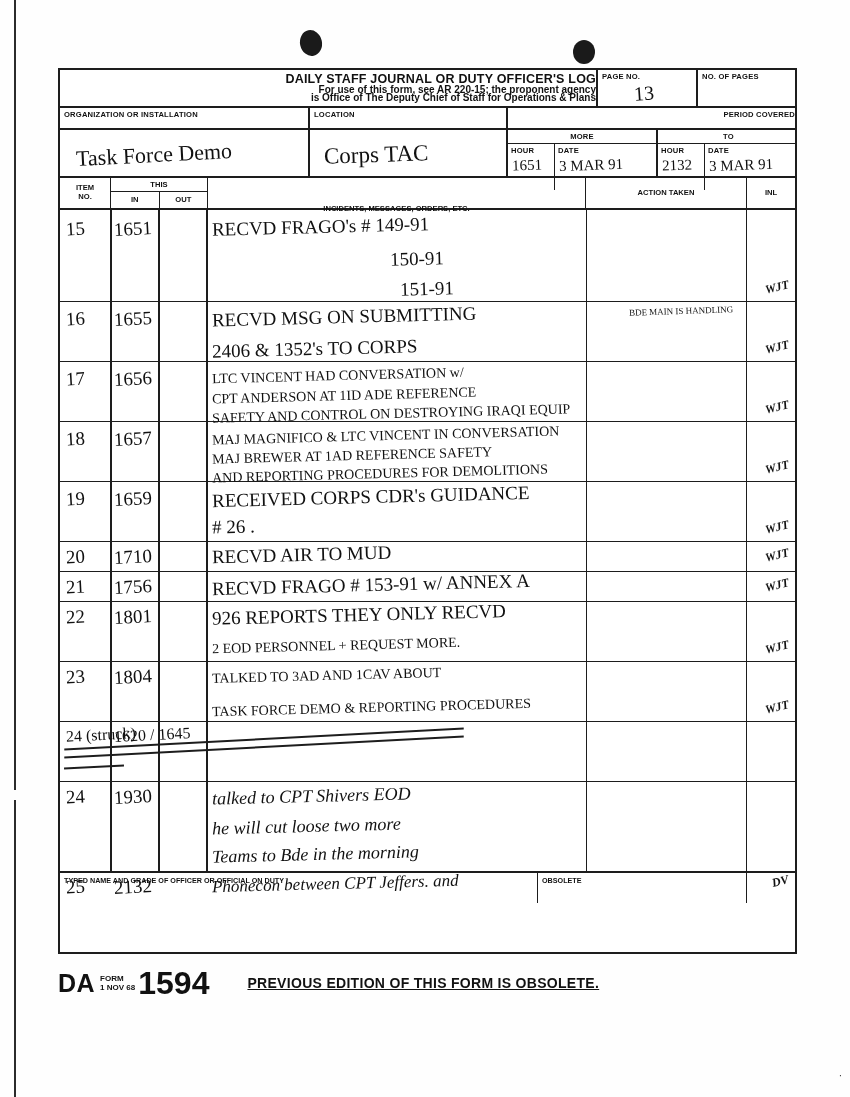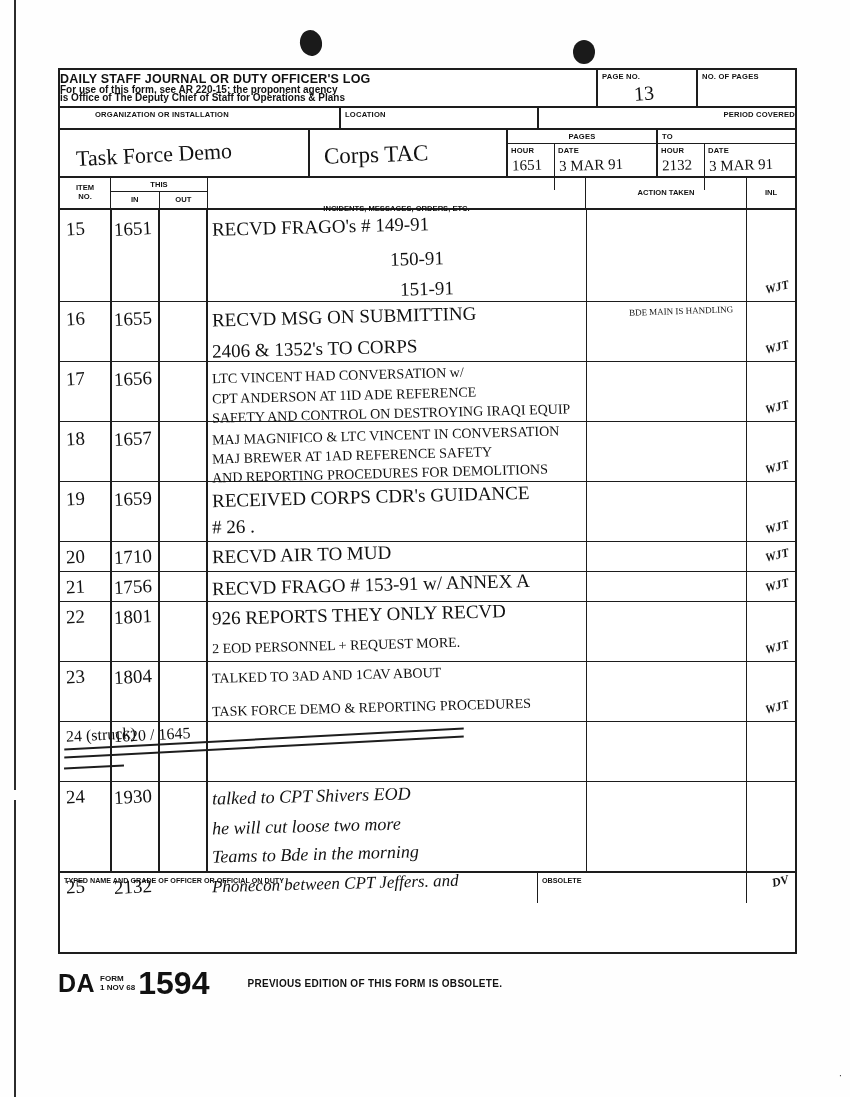--- a/index.html
+++ b/index.html
@@ -59,21 +59,21 @@
   }
 
   
   .hdr-top {
     display: flex;
     border-bottom: 2px solid #1d1d1d;
     height: 36px;
   }
   .hdr-title {
     flex: 1 1 auto;
-    text-align: left;
+    text-align: right;
     padding-top: 3px;
     border-right: 2px solid #1d1d1d;
   }
   .hdr-title .t1 {
     font-size: 12.5px;
     font-weight: bold;
     letter-spacing: .2px;
     line-height: 13px;
   }
   .hdr-title .t2 {
@@ -102,21 +102,20 @@
     top: 12px;
     font-family: "Liberation Serif", serif;
     font-size: 20px;
     transform: rotate(-4deg);
   }
 
   .hdr-mid {
     display: flex;
     height: 20px;
     border-bottom: 2px solid #1d1d1d;
-    padding-left: 31px;
   }
   .c-org { width: 248px; border-right: 2px solid #1d1d1d; }
   .c-loc { width: 196px; border-right: 2px solid #1d1d1d; }
   .c-per { flex: 1 1 auto; text-align: right; }
   .c-per .mini-label { padding-left: 0; }
 
   .hdr-mid2 {
     display: flex;
     height: 46px;
     border-bottom: 2px solid #1d1d1d;
@@ -253,24 +252,25 @@
     font-size: 8px;
     font-weight: bold;
     line-height: 9px;
     padding: 0 3px 0 5px;
   }
   .da-num {
     font-size: 32px;
     font-weight: bold;
   }
   .da-note {
-    font-size: 10px;
+    font-size: 14px;
     font-weight: bold;
     letter-spacing: .3px;
     padding-left: 38px;
+    text-decoration: underline;
   }
   .corner-tick {
     position: absolute;
     right: 8px;
     bottom: 16px;
     font-size: 10px;
     color: #333;
   }
 </style>
 </head>
@@ -315,36 +315,36 @@
 
   <div class="hdr-mid2">
     <div class="v-org">
       <div class="hand h-org">Task Force Demo</div>
     </div>
     <div class="v-loc">
       <div class="hand h-loc">Corps TAC</div>
     </div>
     <div class="v-from">
       <div class="fromto-head">
-        <div class="mini-label" style="text-align:center;padding-left:0">PAGES</div>
+        <div class="mini-label" style="text-align:center;padding-left:0">MORE</div>
       </div>
       <div class="ft-sub">
         <div class="hour">
           <div class="mini-label">HOUR</div>
           <div class="hand h-small" style="padding-top:2px">1651</div>
         </div>
         <div class="date">
           <div class="mini-label">DATE</div>
           <div class="hand h-small" style="padding-top:2px">3 MAR 91</div>
         </div>
       </div>
     </div>
     <div class="v-to">
       <div class="fromto-head">
-        <div class="mini-label" style="text-align:left;padding-left:4px">TO</div>
+        <div class="mini-label" style="text-align:center;padding-left:4px">TO</div>
       </div>
       <div class="ft-sub">
         <div class="hour">
           <div class="mini-label">HOUR</div>
           <div class="hand h-small" style="padding-top:2px">2132</div>
         </div>
         <div class="date">
           <div class="mini-label">DATE</div>
           <div class="hand h-small" style="padding-top:2px">3 MAR 91</div>
         </div>

